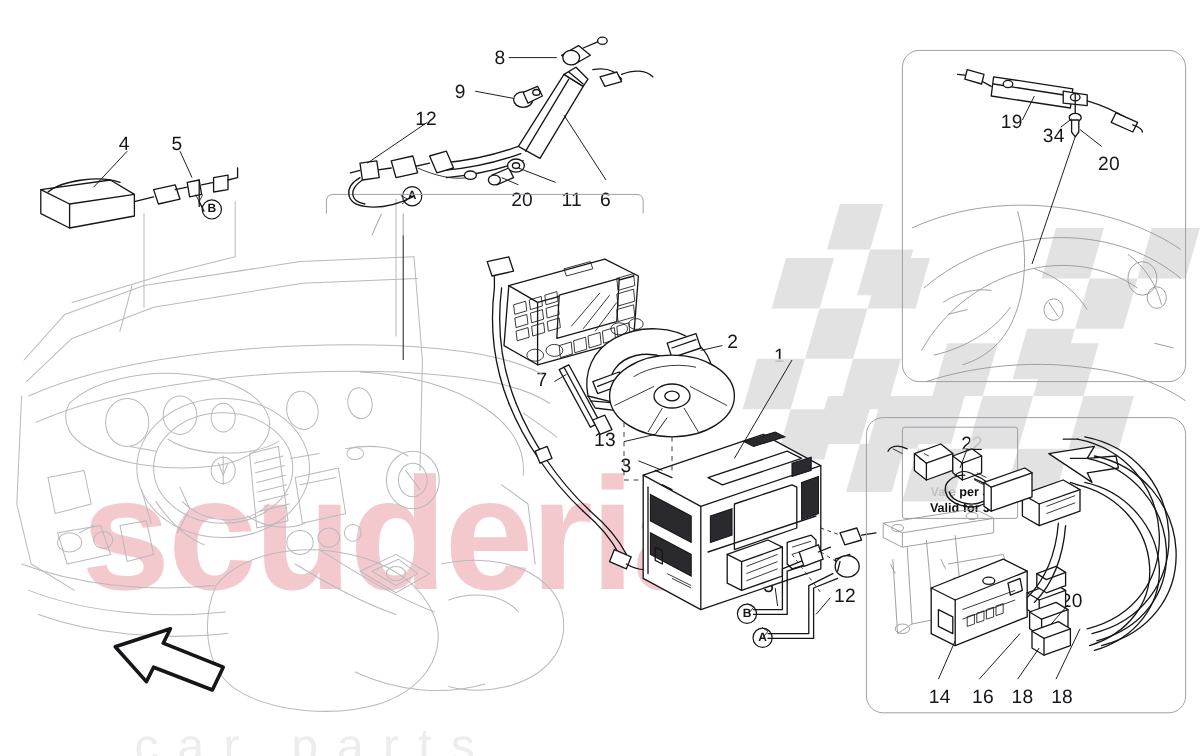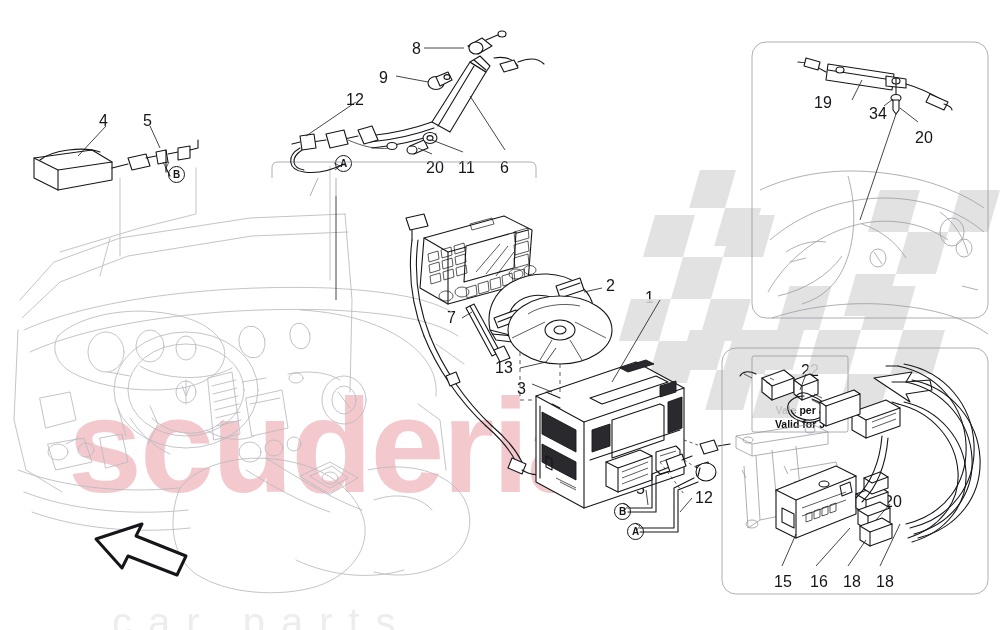--- a/index.html
+++ b/index.html
@@ -544,35 +544,35 @@
       <path fill="#ffffff" stroke="#16161a" stroke-width="3" stroke-linejoin="round" d="M96 539 L142 524 L136 536 L186 556 L177 575 L128 556 L122 568 Z"></path>
     </g>
   </svg>
 
   <div class="callout big" style="left:99px;top:113px;">4</div>
   <div class="callout big" style="left:143px;top:113px;">5</div>
   <div class="callout big" style="left:412px;top:41px;">8</div>
   <div class="callout big" style="left:379px;top:70px;">9</div>
   <div class="callout big" style="left:346px;top:92px;">12</div>
   <div class="callout big" style="left:426px;top:160px;">20</div>
-  <div class="callout big" style="left:458px;top:160px;">11</div>
+  <div class="callout big" style="left:468px;top:160px;">11</div>
   <div class="callout big" style="left:500px;top:160px;">6</div>
-  <div class="callout big" style="left:814px;top:95px;text-align:center;">19</div>
+  <div class="callout big" style="left:834px;top:95px;text-align:center;">19</div>
   <div class="callout big" style="left:869px;top:106px;">34</div>
   <div class="callout big" style="left:915px;top:130px;">20</div>
   <div class="callout big" style="left:606px;top:278px;">2</div>
   <div class="callout big" style="left:645px;top:290px;">1</div>
   <div class="callout big" style="left:447px;top:310px;">7</div>
   <div class="callout big" style="left:495px;top:360px;">13</div>
   <div class="callout big" style="left:517px;top:381px;">3</div>
   <div class="callout big" style="left:636px;top:481px;">5</div>
   <div class="callout big" style="left:695px;top:490px;">12</div>
   <div class="callout big" style="left:801px;top:363px;">22</div>
   <div class="callout big" style="left:884px;top:494px;">20</div>
-  <div class="callout big" style="left:774px;top:574px;">15</div>
+  <div class="callout big" style="left:774px;top:574px;">14</div>
   <div class="callout big" style="left:810px;top:574px;">16</div>
   <div class="callout big" style="left:843px;top:574px;">18</div>
   <div class="callout big" style="left:876px;top:574px;">18</div>
 
   <div class="circlab" style="left:168px;top:166px;">B</div>
   <div class="circlab" style="left:335px;top:155px;">A</div>
   <div class="circlab" style="left:614px;top:503px;">B</div>
   <div class="circlab" style="left:627px;top:523px;">A</div>
 
   <div class="valid-text" style="left:752px;top:404px;width:96px;">Vale per J</div>

